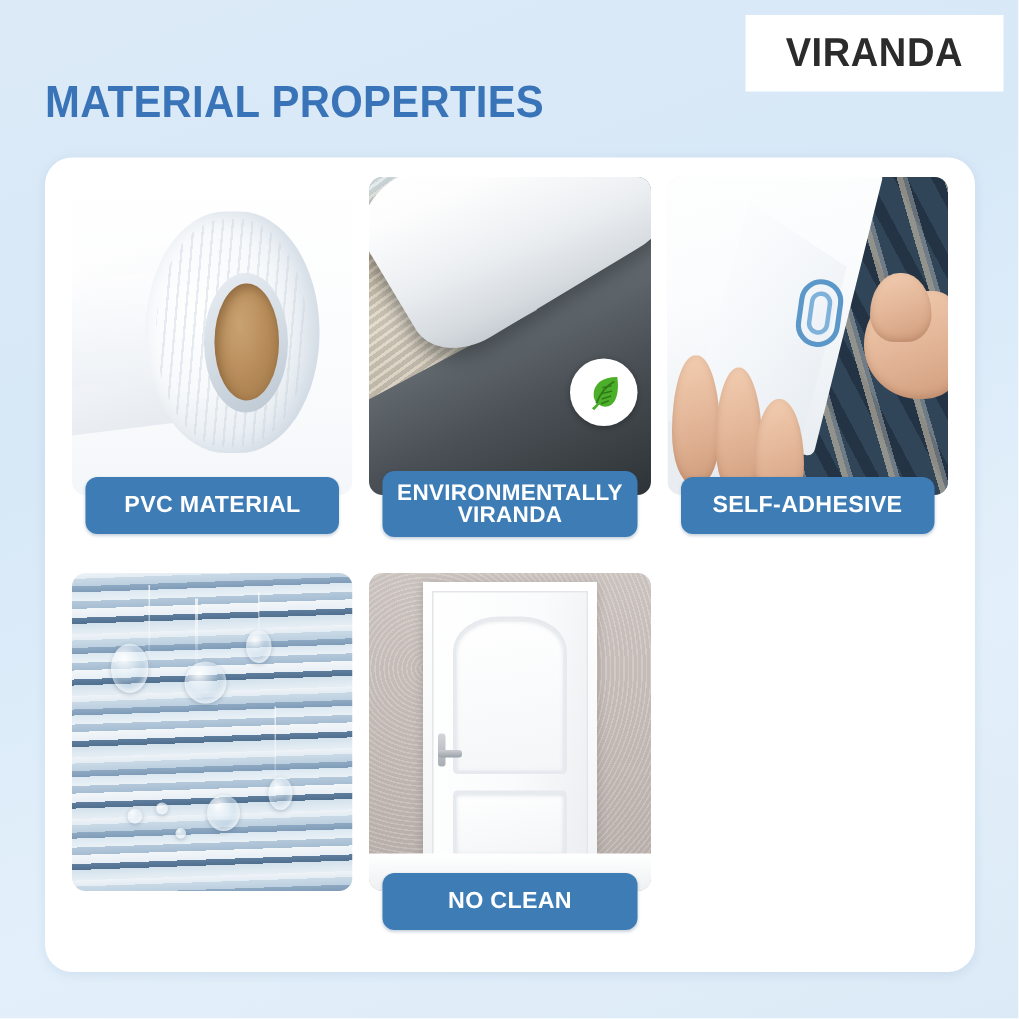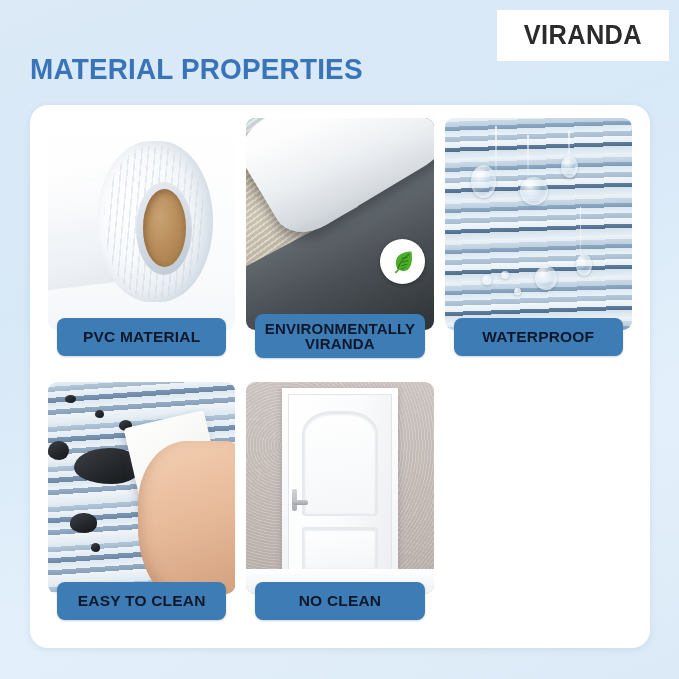--- a/index.html
+++ b/index.html
@@ -85,21 +85,21 @@
     position: absolute;
     left: 9px; right: 9px;
     top: 200px;
     height: 38px;
     background: #3d7cb5;
     border-radius: 8px;
     display: flex;
     align-items: center;
     justify-content: center;
     text-align: center;
-    color: #0f172a;
+    color: #ffffff;
     font-size: 15.5px;
     font-weight: bold;
     letter-spacing: 0.2px;
     line-height: 1.03;
     padding: 0 4px;
     box-shadow: 0 1px 2px rgba(40,80,120,0.25);
   }
   .label.two-line { height: 44px; font-size: 15px; top: 196px; }
 
   
@@ -433,55 +433,59 @@
             <svg width="27" height="27" viewBox="0 0 24 24">
               <path d="M20 3c-9 0-14 4.2-14 10.4 0 2.2.8 4 2 5.2L5 21.5l1.3 1.1 3-3.2c1.3.9 2.9 1.3 4.6 1.1C19.3 19.8 21.4 12 20 3z" fill="#4caf2a"></path>
               <path d="M18.2 5.6C13.6 8.2 10 12.4 7.6 18.6" stroke="#2f7a18" stroke-width="1.1" fill="none"></path>
               <path d="M16.6 8.2l-5.4 1.1M17 11.2l-5.9 1.6M16.4 14.2l-5.6 1.8M15 17l-4.6 1.8" stroke="#2f7a18" stroke-width="0.9" fill="none"></path>
             </svg>
           </div>
         </div>
         <div class="label two-line">ENVIRONMENTALLY VIRANDA</div>
       </div>
 
+      <div class="card">
+        <div class="photo">
+          <div class="sa-bg"></div>
+          <div class="sa-marble"></div>
+          <div class="sa-liner-top"></div>
+          <div class="sa-peel"></div>
+          <div class="clip-icon">
+            <svg width="42" height="50" viewBox="0 0 42 50">
+              <rect x="6" y="4" width="26" height="42" rx="13" fill="none" stroke="#5b97c9" stroke-width="3.4"></rect>
+              <rect x="13" y="12" width="12" height="26" rx="6" fill="none" stroke="#7fb2da" stroke-width="3"></rect>
+            </svg>
+          </div>
+          <div class="finger" style="left:2%; top:56%; width:17%; height:40%;"></div>
+          <div class="finger" style="left:17%; top:60%; width:17%; height:40%;"></div>
+          <div class="finger" style="left:31%; top:70%; width:18%; height:34%;"></div>
+          <div class="finger" style="right:-6%; top:36%; width:36%; height:34%; border-radius:46% 30% 40% 55% / 50% 44% 40% 50%;"></div>
+          <div class="finger" style="right:6%; top:30%; width:22%; height:22%;"></div>
+        </div>
+        <div class="label">SELF-ADHESIVE</div>
+      </div>
 
       <div class="card">
         <div class="photo">
           <div class="wp-bg"></div>
           <div class="wp-streak" style="left:27%; top:4%; height:26%;"></div>
           <div class="wp-streak" style="left:44%; top:8%; height:22%;"></div>
           <div class="wp-streak" style="left:66%; top:6%; height:18%;"></div>
           <div class="wp-streak" style="left:72%; top:42%; height:30%;"></div>
           <div class="wp-drop" style="left:14%; top:22%; width:25px; height:33px;"></div>
           <div class="wp-drop" style="left:40%; top:28%; width:28px; height:28px;"></div>
           <div class="wp-drop" style="left:62%; top:18%; width:17px; height:22px;"></div>
           <div class="wp-drop" style="left:48%; top:70%; width:22px; height:24px;"></div>
           <div class="wp-drop" style="left:70%; top:64%; width:16px; height:22px;"></div>
           <div class="wp-drop" style="left:20%; top:74%; width:10px; height:10px;"></div>
           <div class="wp-drop" style="left:30%; top:72%; width:8px; height:8px;"></div>
           <div class="wp-drop" style="left:37%; top:80%; width:7px; height:7px;"></div>
         </div>
-        <div class="label">WATERPROOF</div>
       </div>
 
-      <div class="card">
-        <div class="photo">
-          <div class="ec-bg"></div>
-          <div class="ec-stain" style="left:14%; top:31%; width:36%; height:17%;"></div>
-          <div class="ec-stain" style="left:0%; top:28%; width:11%; height:9%;"></div>
-          <div class="ec-stain" style="left:12%; top:62%; width:14%; height:9%;"></div>
-          <div class="ec-stain" style="left:9%; top:6%; width:6%; height:4%;"></div>
-          <div class="ec-stain" style="left:25%; top:13%; width:5%; height:4%;"></div>
-          <div class="ec-stain" style="left:38%; top:18%; width:7%; height:5%;"></div>
-          <div class="ec-stain" style="left:23%; top:76%; width:5%; height:4%;"></div>
-          <div class="ec-cloth"></div>
-          <div class="ec-hand"></div>
-        </div>
-        <div class="label">EASY TO CLEAN</div>
-      </div>
 
       <div class="card">
         <div class="photo">
           <div class="ng-wall"></div>
           <div class="ng-frame">
             <div class="ng-door">
               <div class="ng-panel-top"></div>
               <div class="ng-panel-bot"></div>
               <div class="ng-handle-plate"></div>
               <div class="ng-handle"></div>

